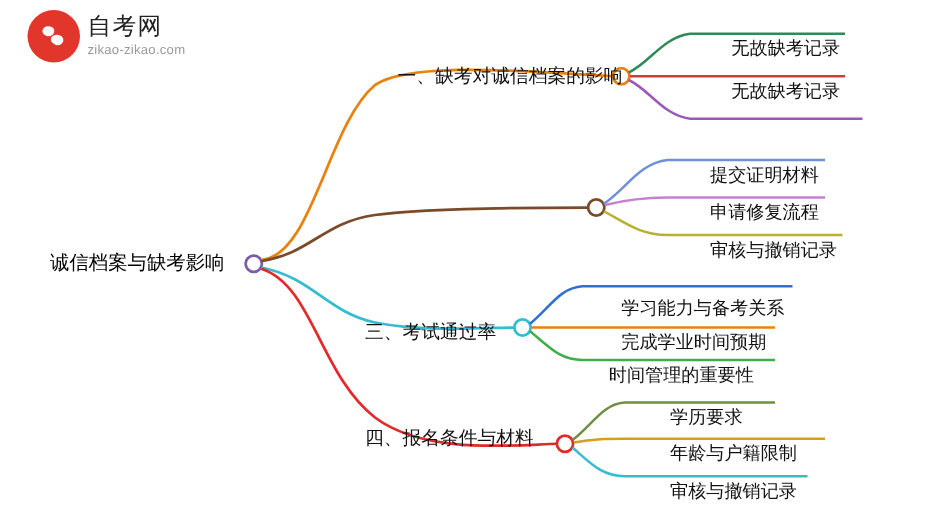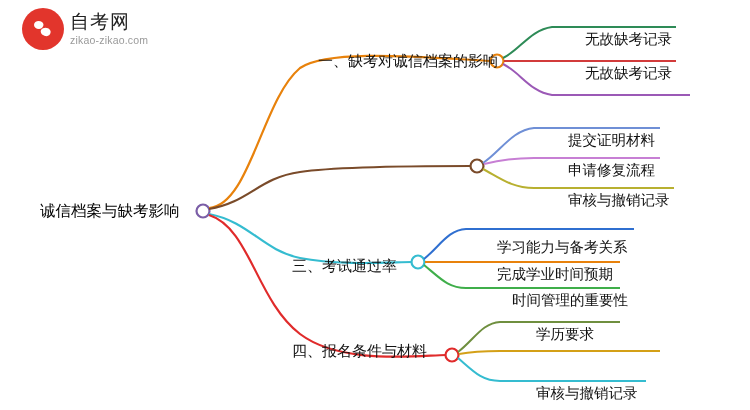--- a/index.html
+++ b/index.html
@@ -140,19 +140,20 @@
   <div class="node-label leaf" style="left:585px; top:27px;">无故缺考记录</div>
   <div class="node-label leaf" style="left:585px; top:61px;">无故缺考记录</div>
 
   <div class="node-label leaf" style="left:568px; top:128px;">提交证明材料</div>
   <div class="node-label leaf" style="left:568px; top:158px;">申请修复流程</div>
   <div class="node-label leaf" style="left:568px; top:188px;">审核与撤销记录</div>
 
   <div class="node-label branch" style="left:292px; top:266px;">三、考试通过率</div>
   <div class="node-label leaf" style="left:497px; top:235px;font-family:Liberation Serif, serif;">学习能力与备考关系</div>
   <div class="node-label leaf" style="left:497px; top:262px;">完成学业时间预期</div>
-  <div class="node-label leaf" style="left:512px; top:288px;text-align:center;">时间管理的重要性</div>
+  <div class="node-label leaf" style="left:487px; top:288px;text-align:center;">时间管理的重要性</div>
 
   <div class="node-label branch" style="left:292px; top:351px;">四、报名条件与材料</div>
   <div class="node-label leaf" style="left:536px; top:322px;">学历要求</div>
+  <div class="node-label leaf" style="left:536px; top:351px;">年龄与户籍限制</div>
   <div class="node-label leaf" style="left:536px; top:381px;">审核与撤销记录</div>
 
 </div>
 
 </body></html>

